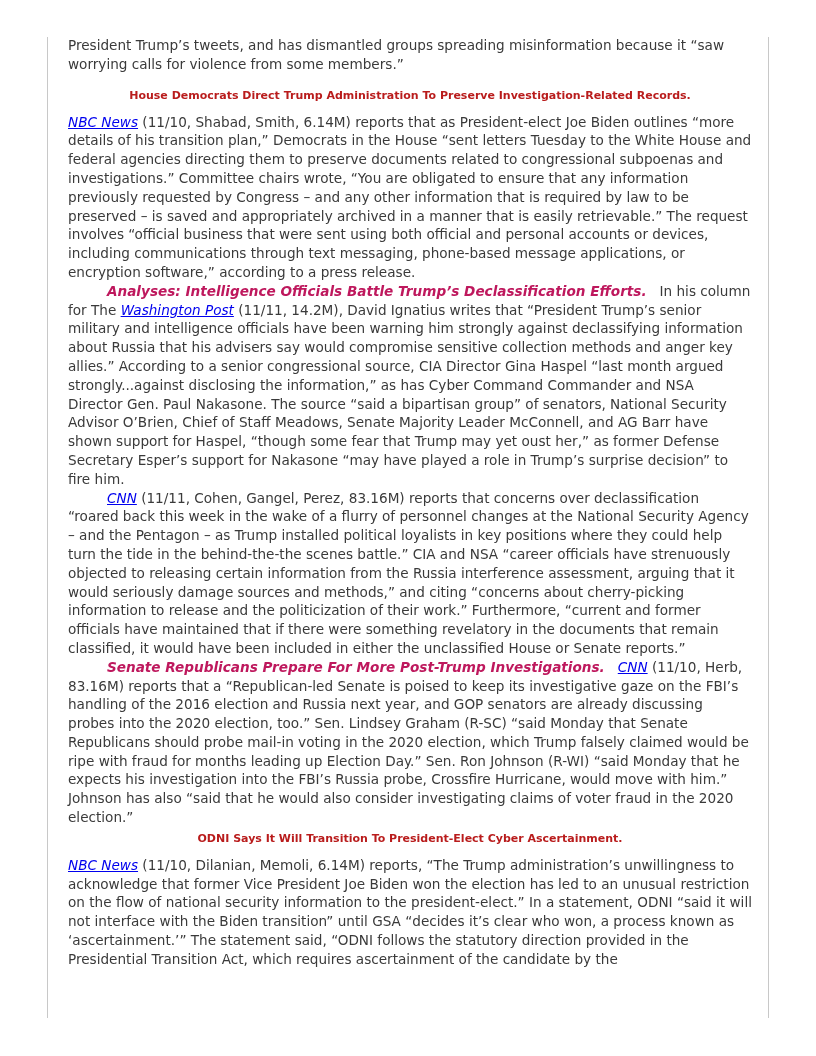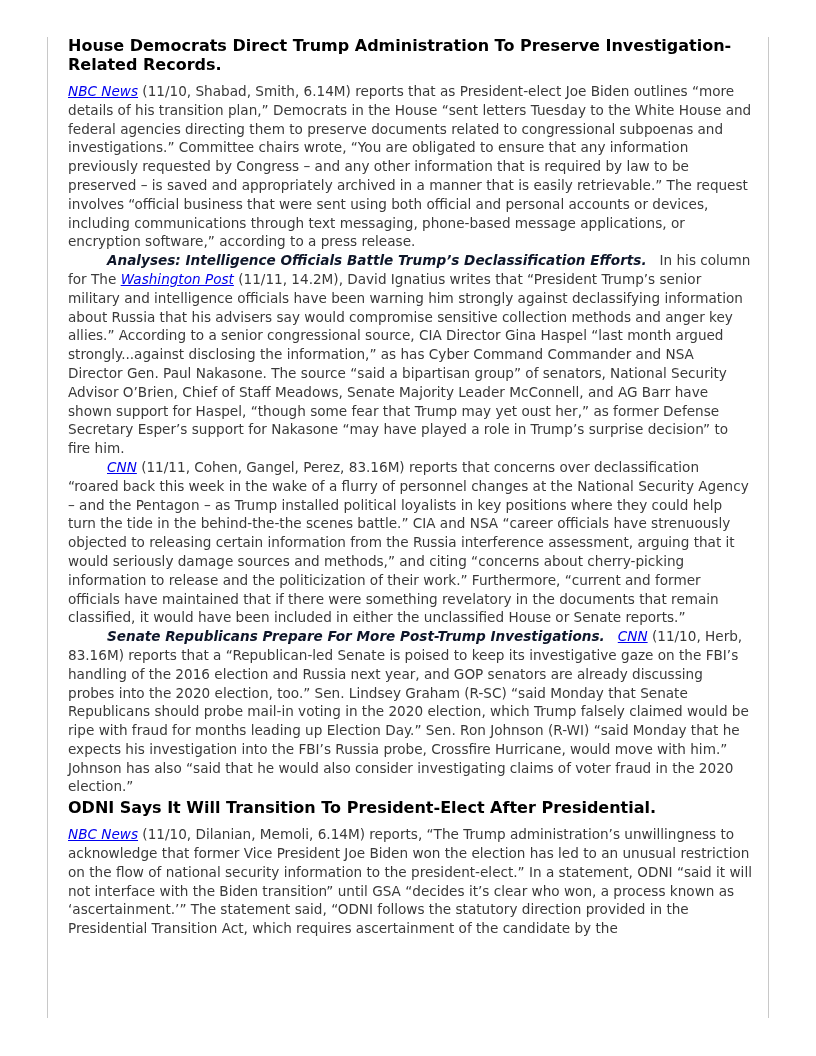--- a/index.html
+++ b/index.html
@@ -17,46 +17,48 @@
     width: 684px;
     font-family: "DejaVu Sans", sans-serif;
     font-size: 13.6px;
     line-height: 18.8px;
     color: #3a3a3a;
   }
   p { margin: 0; }
   .lead { margin: 0 0 12px 0; }
   h2 {
     font-family: "DejaVu Sans", sans-serif;
-    font-size: 16px;
+    font-size: 11px;
     line-height: 19px;
     font-weight: bold;
-    color: #000000;
+    color: #b91c1c;
     margin: 0 0 8px 0;
+    text-align: center;
   }
   .indent { text-indent: 39px; }
-  .subhead { font-weight: bold; font-style: italic; color: #0f172a; }
+  .subhead { font-weight: bold; font-style: italic; color: #be185d; }
   a { color: #1a0dab; color: #0000ee; text-decoration: underline; font-style: italic; }
   .after-story { margin-bottom: 2px; }
 </style>
 </head>
 <body>
 
 <div class="frame"></div>
 
 <div class="content">
 
+  <p class="lead">President Trump’s tweets, and has dismantled groups spreading misinformation because it “saw worrying calls for violence from some members.”</p>
 
   <h2>House Democrats Direct Trump Administration To Preserve Investigation-Related Records.</h2>
 
   <p><a href="#">NBC News</a><span> (11/10, Shabad, Smith, 6.14M) reports that as President-elect Joe Biden outlines “more details of his transition plan,” Democrats in the House “sent letters Tuesday to the White House and federal agencies directing them to preserve documents related to congressional subpoenas and investigations.” Committee chairs wrote, “You are obligated to ensure that any information previously requested by Congress – and any other information that is required by law to be preserved – is saved and appropriately archived in a manner that is easily retrievable.” The request involves “official business that were sent using both official and personal accounts or devices, including communications through text messaging, phone-based message applications, or encryption software,” according to a press release.</span></p>
 
   <p class="indent"><span class="subhead">Analyses: Intelligence Officials Battle Trump’s Declassification Efforts.</span><span style="white-space:pre-wrap">   In his column for The </span><a href="#">Washington Post</a><span> (11/11, 14.2M), David Ignatius writes that “President Trump’s senior military and intelligence officials have been warning him strongly against declassifying information about Russia that his advisers say would compromise sensitive collection methods and anger key allies.” According to a senior congressional source, CIA Director Gina Haspel “last month argued strongly...against disclosing the information,” as has Cyber Command Commander and NSA Director Gen. Paul Nakasone. The source “said a bipartisan group” of senators, National Security Advisor O’Brien, Chief of Staff Meadows, Senate Majority Leader McConnell, and AG Barr have shown support for Haspel, “though some fear that Trump may yet oust her,” as former Defense Secretary Esper’s support for Nakasone “may have played a role in Trump’s surprise decision” to fire him.</span></p>
 
   <p class="indent"><a href="#">CNN</a><span> (11/11, Cohen, Gangel, Perez, 83.16M) reports that concerns over declassification “roared back this week in the wake of a flurry of personnel changes at the National Security Agency – and the Pentagon – as Trump installed political loyalists in key positions where they could help turn the tide in the behind-the-the scenes battle.” CIA and NSA “career officials have strenuously objected to releasing certain information from the Russia interference assessment, arguing that it would seriously damage sources and methods,” and citing “concerns about cherry-picking information to release and the politicization of their work.” Furthermore, “current and former officials have maintained that if there were something revelatory in the documents that remain classified, it would have been included in either the unclassified House or Senate reports.”</span></p>
 
   <p class="indent after-story"><span class="subhead">Senate Republicans Prepare For More Post-Trump Investigations.</span><span style="white-space:pre-wrap">   </span><a href="#">CNN</a><span> (11/10, Herb, 83.16M) reports that a “Republican-led Senate is poised to keep its investigative gaze on the FBI’s handling of the 2016 election and Russia next year, and GOP senators are already discussing probes into the 2020 election, too.” Sen. Lindsey Graham (R-SC) “said Monday that Senate Republicans should probe mail-in voting in the 2020 election, which Trump falsely claimed would be ripe with fraud for months leading up Election Day.” Sen. Ron Johnson (R-WI) “said Monday that he expects his investigation into the FBI’s Russia probe, Crossfire Hurricane, would move with him.” Johnson has also “said that he would also consider investigating claims of voter fraud in the 2020 election.”</span></p>
 
-  <h2>ODNI Says It Will Transition To President-Elect After Presidential.</h2>
+  <h2>ODNI Says It Will Transition To President-Elect Cyber Ascertainment.</h2>
 
   <p><a href="#">NBC News</a><span> (11/10, Dilanian, Memoli, 6.14M) reports, “The Trump administration’s unwillingness to acknowledge that former Vice President Joe Biden won the election has led to an unusual restriction on the flow of national security information to the president-elect.” In a statement, ODNI “said it will not interface with the Biden transition” until GSA “decides it’s clear who won, a process known as ‘ascertainment.’” The statement said, “ODNI follows the statutory direction provided in the Presidential Transition Act, which requires ascertainment of the candidate by the</span></p>
 
 </div>
 
 </body></html>

